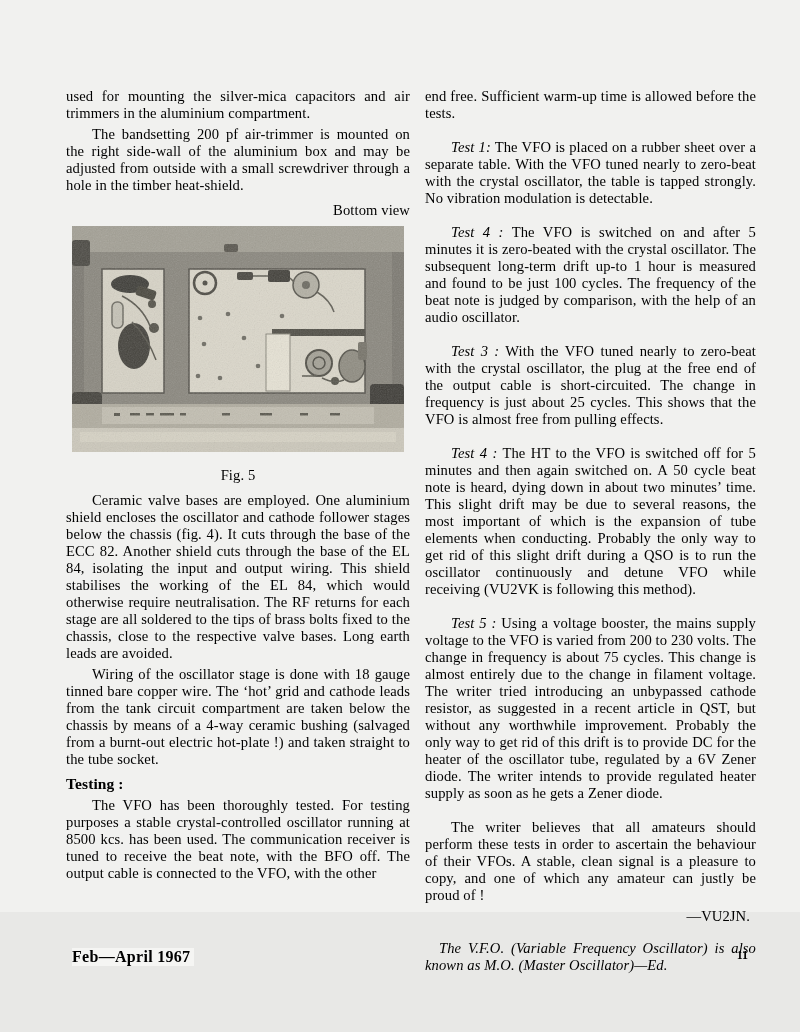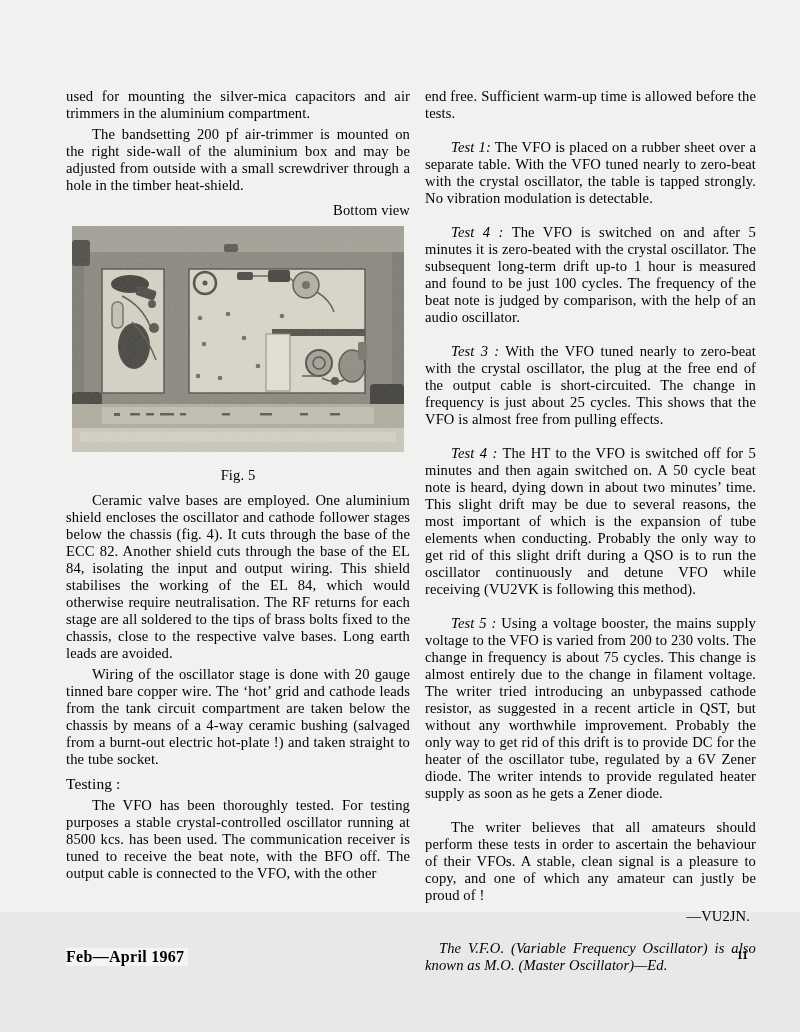--- a/index.html
+++ b/index.html
@@ -24,25 +24,25 @@
   .col-left{left:66px;width:344px;}
   .col-right{left:425px;width:331px;}
   .p{margin:0 0 4px 0;}
   .indent{text-indent:26px;}
   .test{margin-top:17px;}
   .test .lead{font-style:italic;}
   .figure-label{text-align:right;margin:8px 0 7px 0;text-indent:0;}
   .figure-caption{text-align:center;margin:15px 0 8px 0;text-indent:0;}
   .photo-wrap{width:332px;margin:0 auto;}
   .photo-wrap svg{display:block;}
-  .section-heading{font-weight:normal;font-size:15.5px;margin:7px 0 5px 0;text-align:left;}
+  .section-heading{font-weight:bold;font-size:15.5px;margin:7px 0 5px 0;text-align:left;}
   .signature{text-align:right;padding-right:6px;margin:1px 0 5px 0;}
   .editorial{font-style:italic;text-indent:14px;margin-top:15px;}
   .footer-date{
-    position:absolute;left:66px;top:948px;
+    position:absolute;left:72px;top:948px;
     font-weight:bold;font-size:16px;letter-spacing:0.3px;
     background:#f5f5f3;padding:0 4px 0 0;
   }
   .page-number{
     position:absolute;right:52px;top:948px;
     font-weight:bold;font-size:12px;
   }
 </style>
 </head>
 <body>
@@ -131,21 +131,21 @@
         <rect x="0" y="202" width="332" height="24" fill="#ccc8bb"></rect>
         <rect x="8" y="206" width="316" height="10" fill="#d6d2c4"></rect>
 
         <rect x="0" y="0" width="332" height="226" filter="url(#grain)" opacity="0.22"></rect>
       </svg>
     </div>
 
     <div class="p figure-caption">Fig. 5</div>
 
     <p class="p indent">Ceramic valve bases are employed. One aluminium shield encloses the oscillator and cathode follower stages below the chassis (fig. 4). It cuts through the base of the ECC 82. Another shield cuts through the base of the EL 84, isolating the input and output wiring. This shield stabilises the working of the EL 84, which would otherwise require neutralisation. The RF returns for each stage are all soldered to the tips of brass bolts fixed to the chassis, close to the respective valve bases. Long earth leads are avoided.</p>
-    <p class="p indent">Wiring of the oscillator stage is done with 20 gauge tinned bare copper wire. The ‘hot’ grid and cathode leads from the tank circuit compartment are taken below the chassis by means of a 4-way ceramic bushing (salvaged from a burnt-out electric hot-plate !) and taken straight to the tube socket.</p>
+    <p class="p indent">Wiring of the oscillator stage is done with 18 gauge tinned bare copper wire. The ‘hot’ grid and cathode leads from the tank circuit compartment are taken below the chassis by means of a 4-way ceramic bushing (salvaged from a burnt-out electric hot-plate !) and taken straight to the tube socket.</p>
 
     <div class="section-heading">Testing :</div>
 
     <p class="p indent">The VFO has been thoroughly tested. For testing purposes a stable crystal-controlled oscillator running at 8500 kcs. has been used. The communication receiver is tuned to receive the beat note, with the BFO off. The output cable is connected to the VFO, with the other</p>
   </div>
 
   <div class="col col-right">
     <p class="p">end free. Sufficient warm-up time is allowed before the tests.</p>
 
     <p class="p indent test"><span class="lead">Test 1:</span><span> The VFO is placed on a rubber sheet over a separate table. With the VFO tuned nearly to zero-beat with the crystal oscillator, the table is tapped strongly. No vibration modulation is detectable.</span></p>

